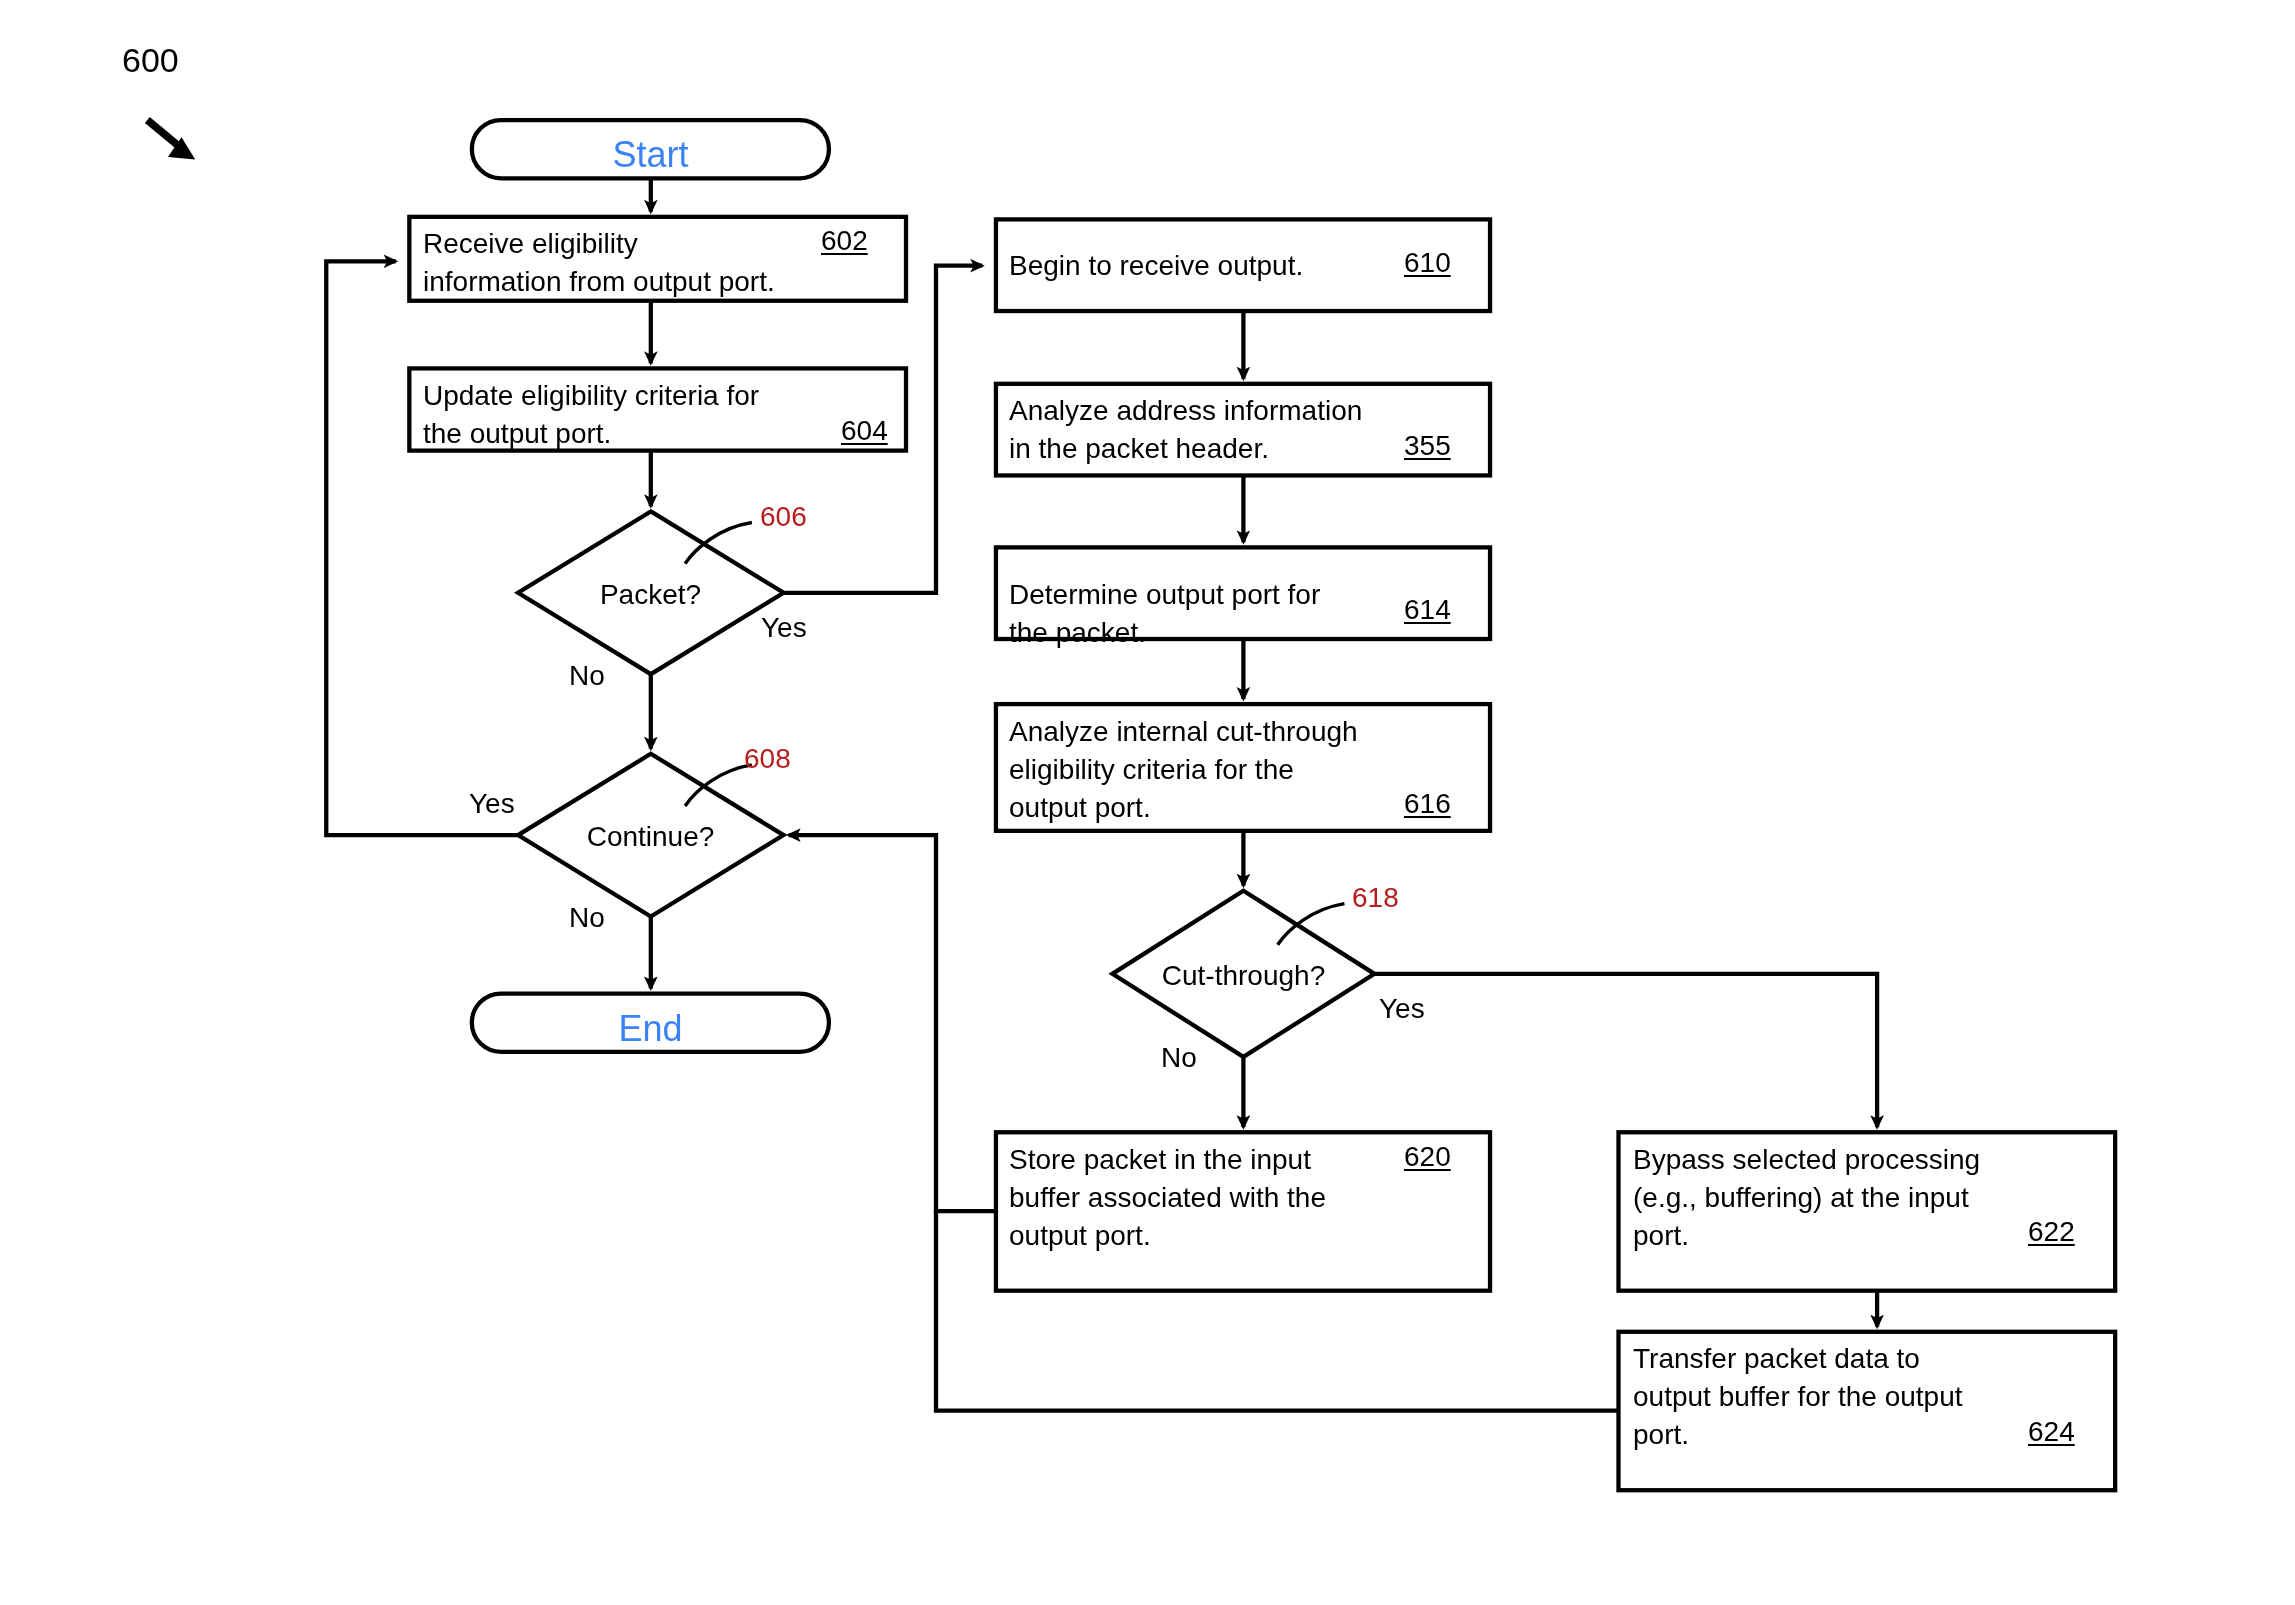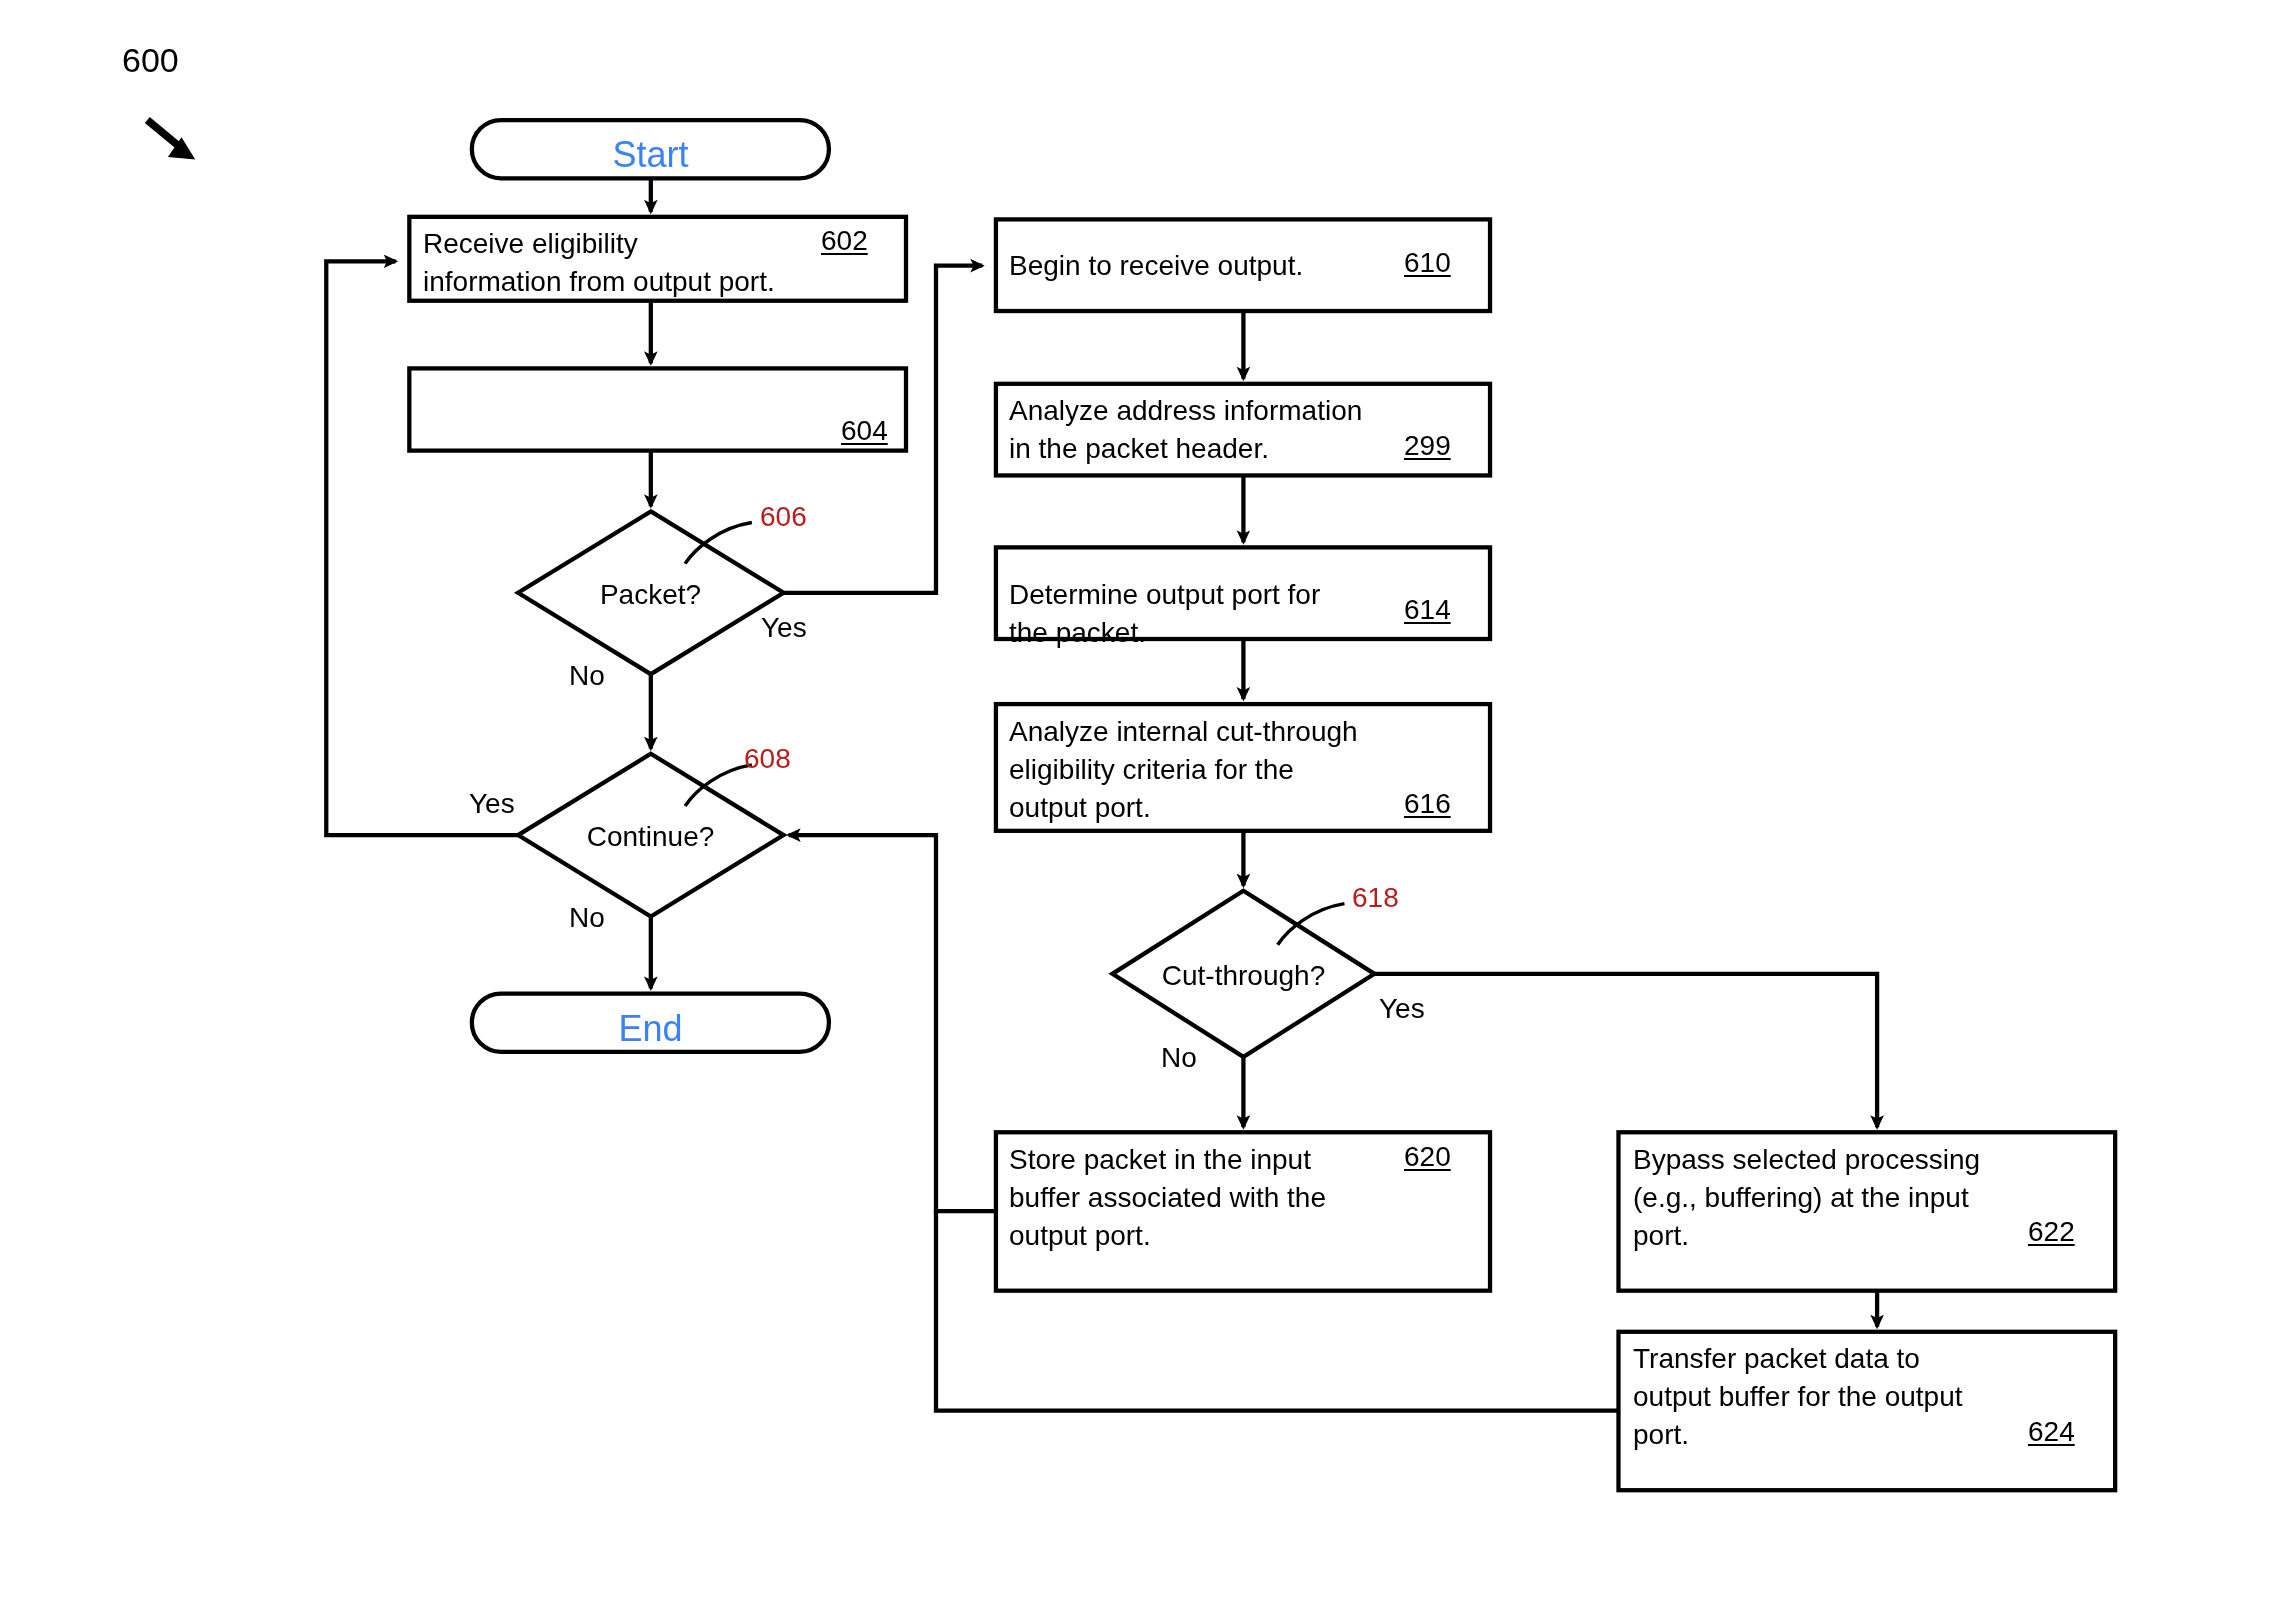--- a/index.html
+++ b/index.html
@@ -161,28 +161,30 @@
 
   <div class="fig-label" style="left:122px; top:41px;">600</div>
 
   <div class="term-text" style="left:472px; top:134px; width:357px;">Start</div>
   <div class="term-text" style="left:472px; top:1008px; width:357px;">End</div>
 
   <div class="node-text" style="left:423px; top:225px;">Receive eligibility
 information from output port.</div>
   <div class="node-ref" style="left:821px; top:225px;">602</div>
 
+  <div class="node-text" style="left:423px; top:377px;">Update eligibility criteria for
+the output port.</div>
   <div class="node-ref" style="left:821px; top:415px;margin-left:20px;">604</div>
 
   <div class="node-text" style="left:1009px; top:247px;">Begin to receive output.</div>
   <div class="node-ref" style="left:1404px; top:247px;">610</div>
 
   <div class="node-text" style="left:1009px; top:392px;">Analyze address information
 in the packet header.</div>
-  <div class="node-ref" style="left:1404px; top:430px;">299</div>
+  <div class="node-ref" style="left:1404px; top:430px;">355</div>
 
   <div class="node-text" style="left:1009px; top:576px;">Determine output port for
 the packet.</div>
   <div class="node-ref" style="left:1404px; top:594px;">614</div>
 
   <div class="node-text" style="left:1009px; top:713px;">Analyze internal cut-through
 eligibility criteria for the
 output port.</div>
   <div class="node-ref" style="left:1404px; top:788px;">616</div>
 

